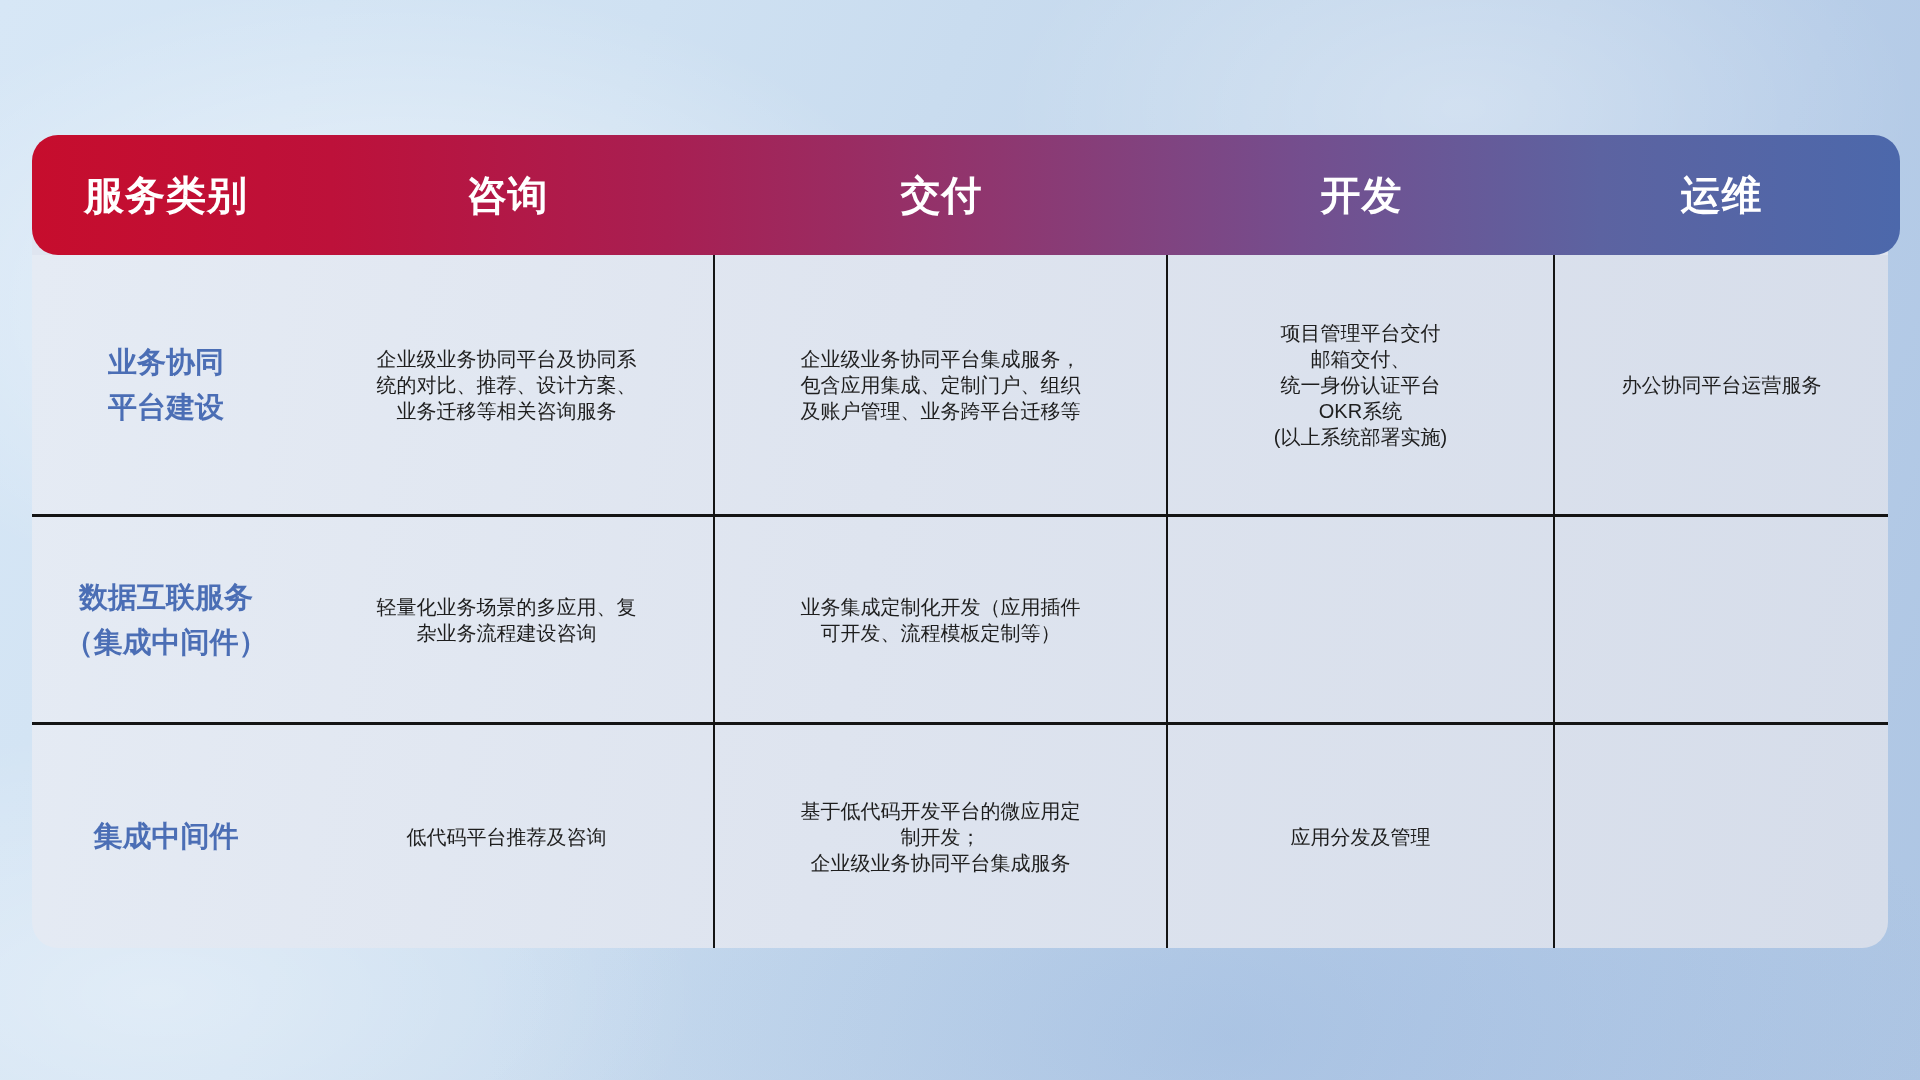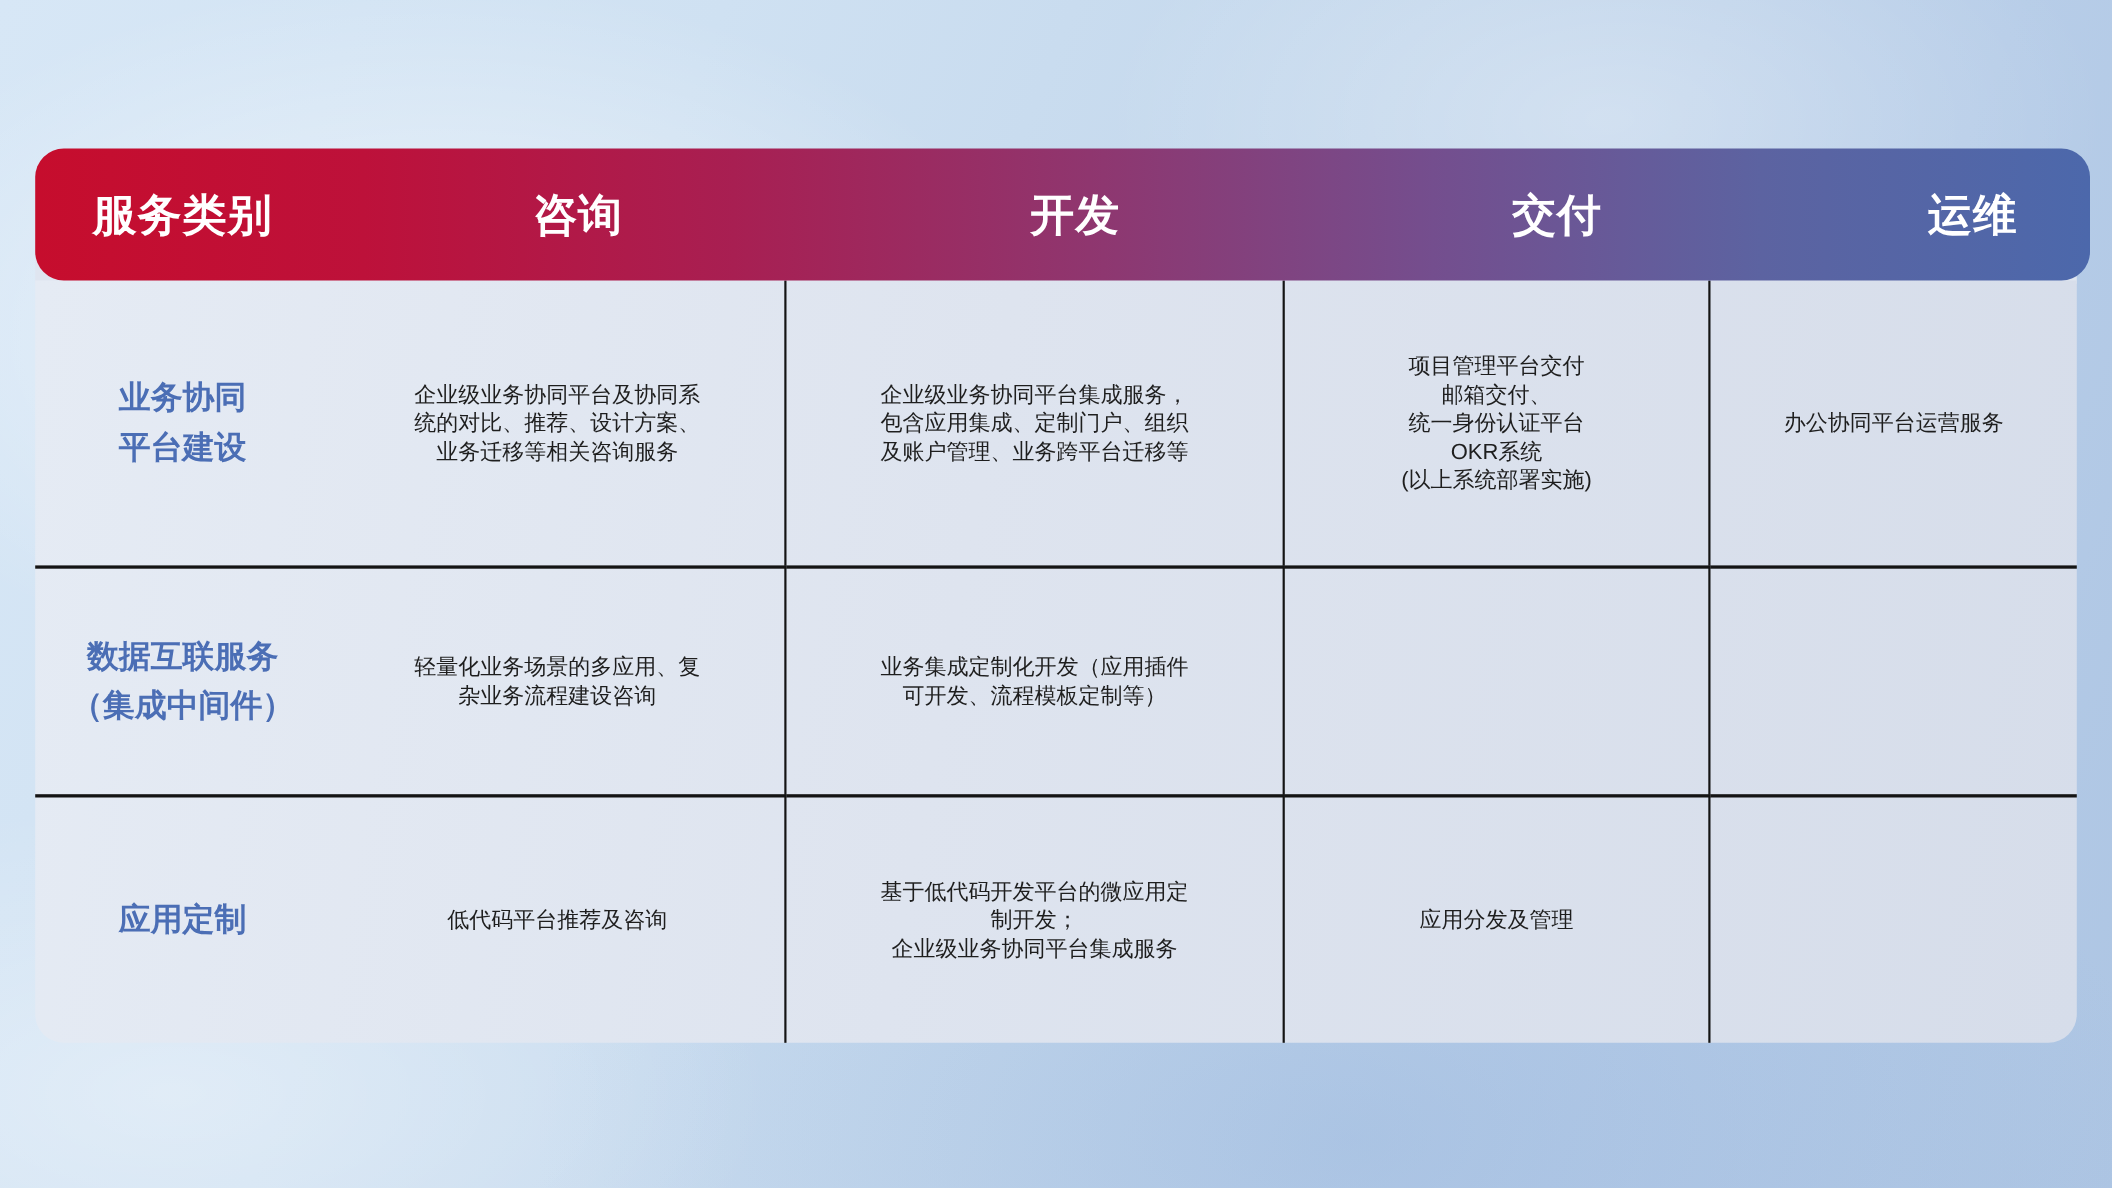--- a/index.html
+++ b/index.html
@@ -27,21 +27,20 @@
 
   .table-header {
     position: absolute; left: 32px; top: 135px; width: 1868px; height: 120px;
     border-radius: 26px; z-index: 2;
     background: linear-gradient(90deg,
       #c60d2d 0%, #bd113a 16%, #a81f52 34%, #8e3770 52%,
       #744e8e 68%, #5c63a1 84%, #4c68ab 100%);
     display: grid;
     grid-template-columns: 268px 415px 453px 387px 333px;
     align-items: center;
-    gap: 18px;
   }
   .hcell {
     color: #ffffff; font-size: 40px; font-weight: 700;
     text-align: center; letter-spacing: 1px;
   }
 
   .table-body {
     position: absolute; left: 32px; top: 255px; width: 1856px; height: 693px;
     border-radius: 0 0 26px 26px; z-index: 1;
     background: linear-gradient(100deg, #e5ebf4 0%, #dee4ef 45%, #d6ddea 100%);
@@ -65,22 +64,22 @@
 <body>
 
 <div class="stage">
   <div class="page-bg"></div>
 
   <div class="header-backfill"></div>
 
   <div class="table-header">
     <div class="hcell">服务类别</div>
     <div class="hcell">咨询</div>
+    <div class="hcell">交付</div>
     <div class="hcell">开发</div>
-    <div class="hcell">交付</div>
     <div class="hcell">运维</div>
   </div>
 
   <div class="table-body">
 
     <div class="cell cat">业务协同
 平台建设</div>
     <div class="cell vline">企业级业务协同平台及协同系
 统的对比、推荐、设计方案、
 业务迁移等相关咨询服务</div>
@@ -96,21 +95,21 @@
 
     <div class="cell cat hline">数据互联服务
 （集成中间件）</div>
     <div class="cell vline hline">轻量化业务场景的多应用、复
 杂业务流程建设咨询</div>
     <div class="cell vline hline">业务集成定制化开发（应用插件
 可开发、流程模板定制等）</div>
     <div class="cell vline hline"></div>
     <div class="cell hline"></div>
 
-    <div class="cell cat hline">应用定制</div>
+    <div class="cell cat hline">集成中间件</div>
     <div class="cell vline hline">低代码平台推荐及咨询</div>
     <div class="cell vline hline">基于低代码开发平台的微应用定
 制开发；
 企业级业务协同平台集成服务</div>
     <div class="cell vline hline">应用分发及管理</div>
     <div class="cell hline"></div>
   </div>
 </div>
 
 </body></html>

